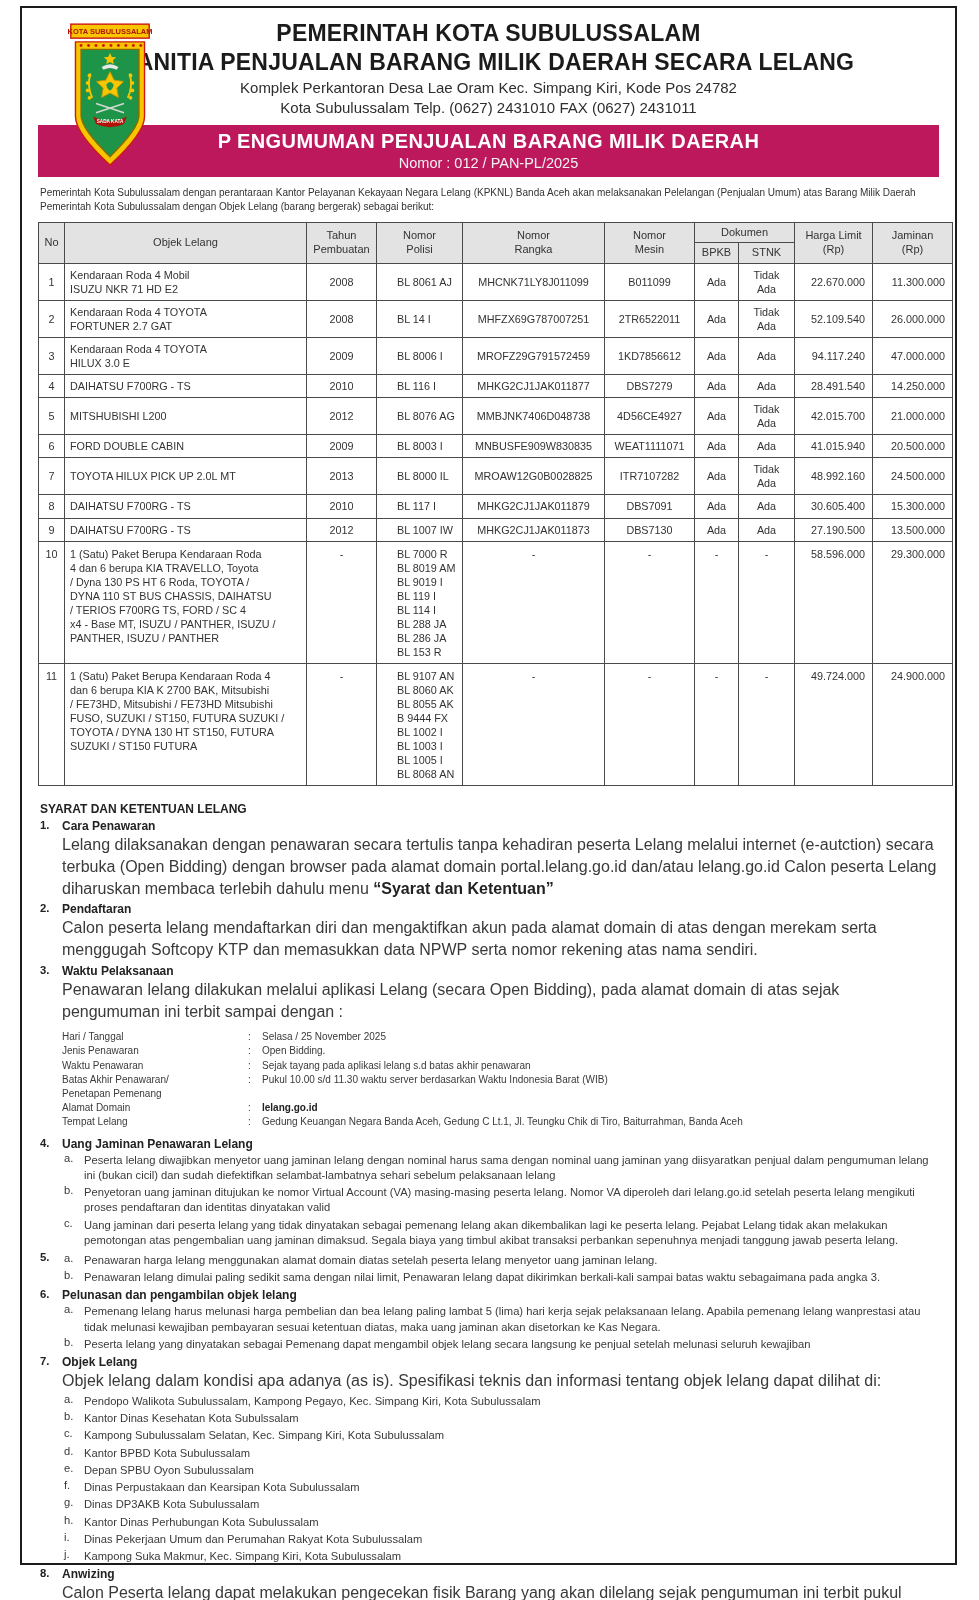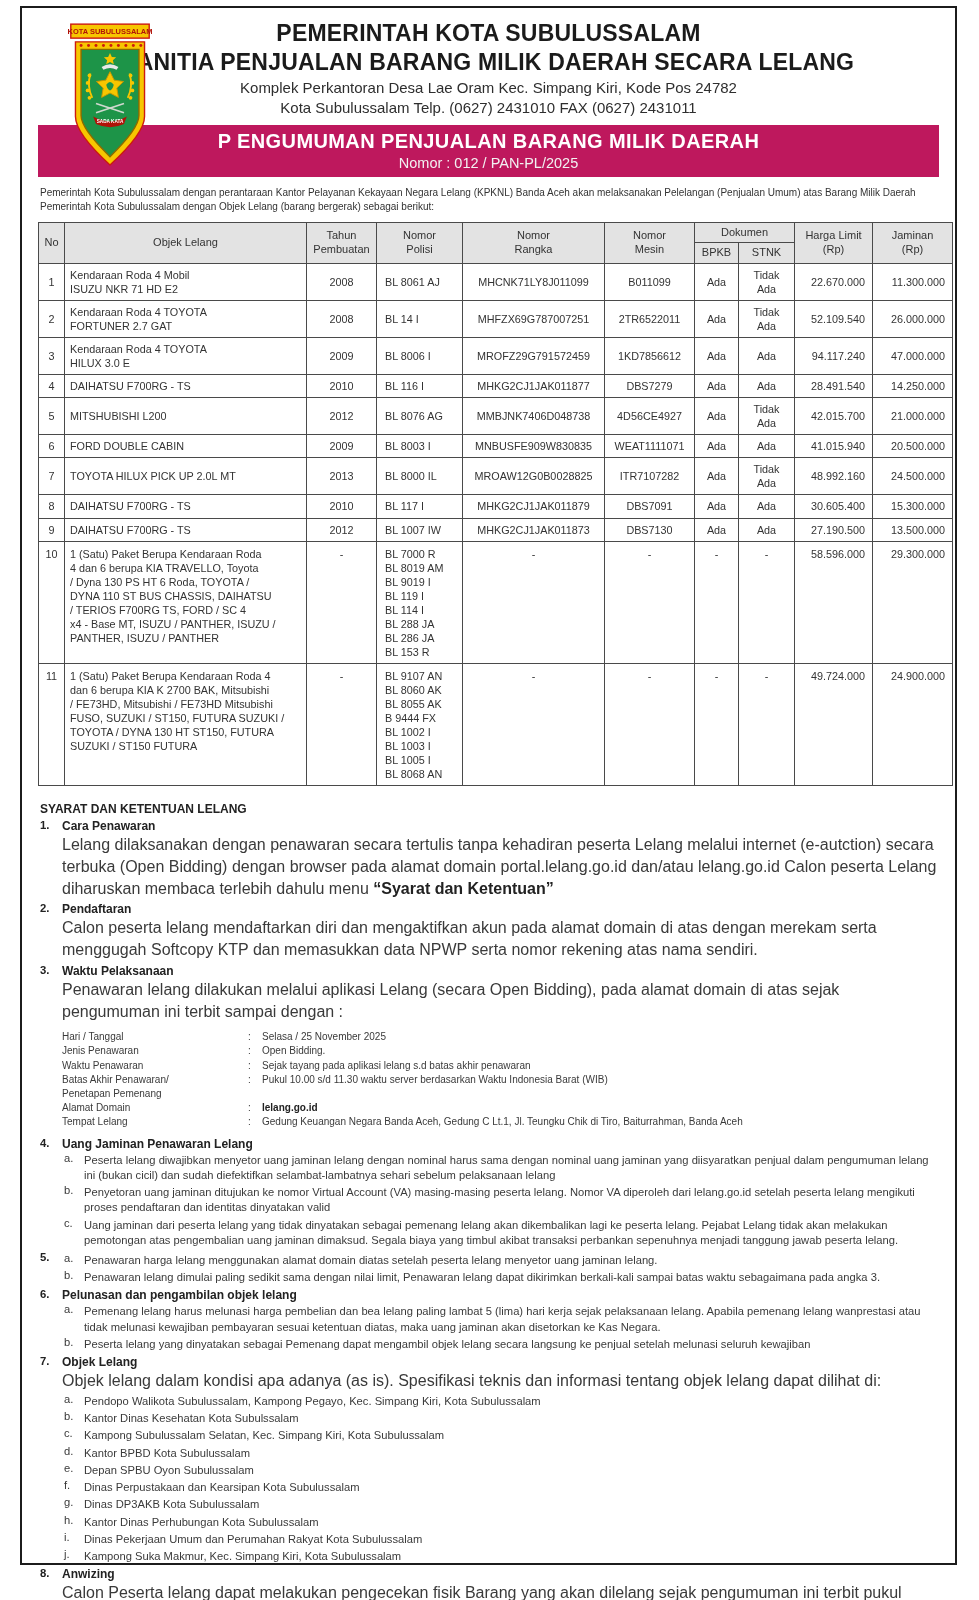--- a/index.html
+++ b/index.html
@@ -18,21 +18,21 @@
   .intro{font-size:10px;line-height:1.38;margin:9px 2px 8px 2px;color:#333;}
   
   table{width:100%;border-collapse:collapse;table-layout:fixed;}
   th,td{border:1px solid #4a4a4a;font-size:10.8px;color:#333;box-sizing:border-box;}
   thead th{background:#e3e3e3;font-weight:400;text-align:center;vertical-align:middle;white-space:pre-line;padding:3px 2px;line-height:1.25;font-size:11px;}
   td{padding:4px 5px;vertical-align:middle;line-height:1.3;}
   td.c-no{text-align:center;}
   td.c-objek{white-space:pre-line;}
   td.c-tahun,td.c-mesin,td.c-bpkb,td.c-stnk{text-align:center;}
   td.c-rangka{text-align:center;}
-  td.c-polisi{white-space:pre-line;padding-left:8px;}
+  td.c-polisi{white-space:pre-line;padding-left:20px;}
   td.c-harga,td.c-jaminan{text-align:right;padding-right:7px;}
   tr.tall td{vertical-align:top;padding-top:5px;}
   
   .terms{margin-top:10px;}
   .terms-title{font-size:12px;font-weight:700;color:#222;margin:16px 0 2px 2px;}
   .term-item{display:flex;margin-top:3px;}
   .term-no{width:22px;flex:0 0 22px;font-size:11.3px;padding-left:2px;}
   .term-no.b{font-weight:700;color:#222;}
   .term-content{flex:1;min-width:0;}
   .term-heading{font-weight:700;font-size:12px;color:#222;}

